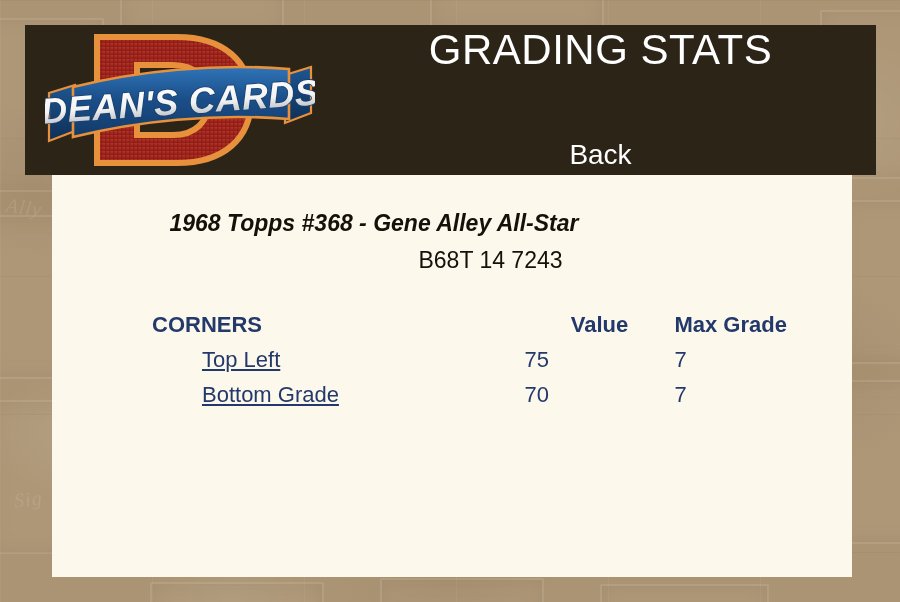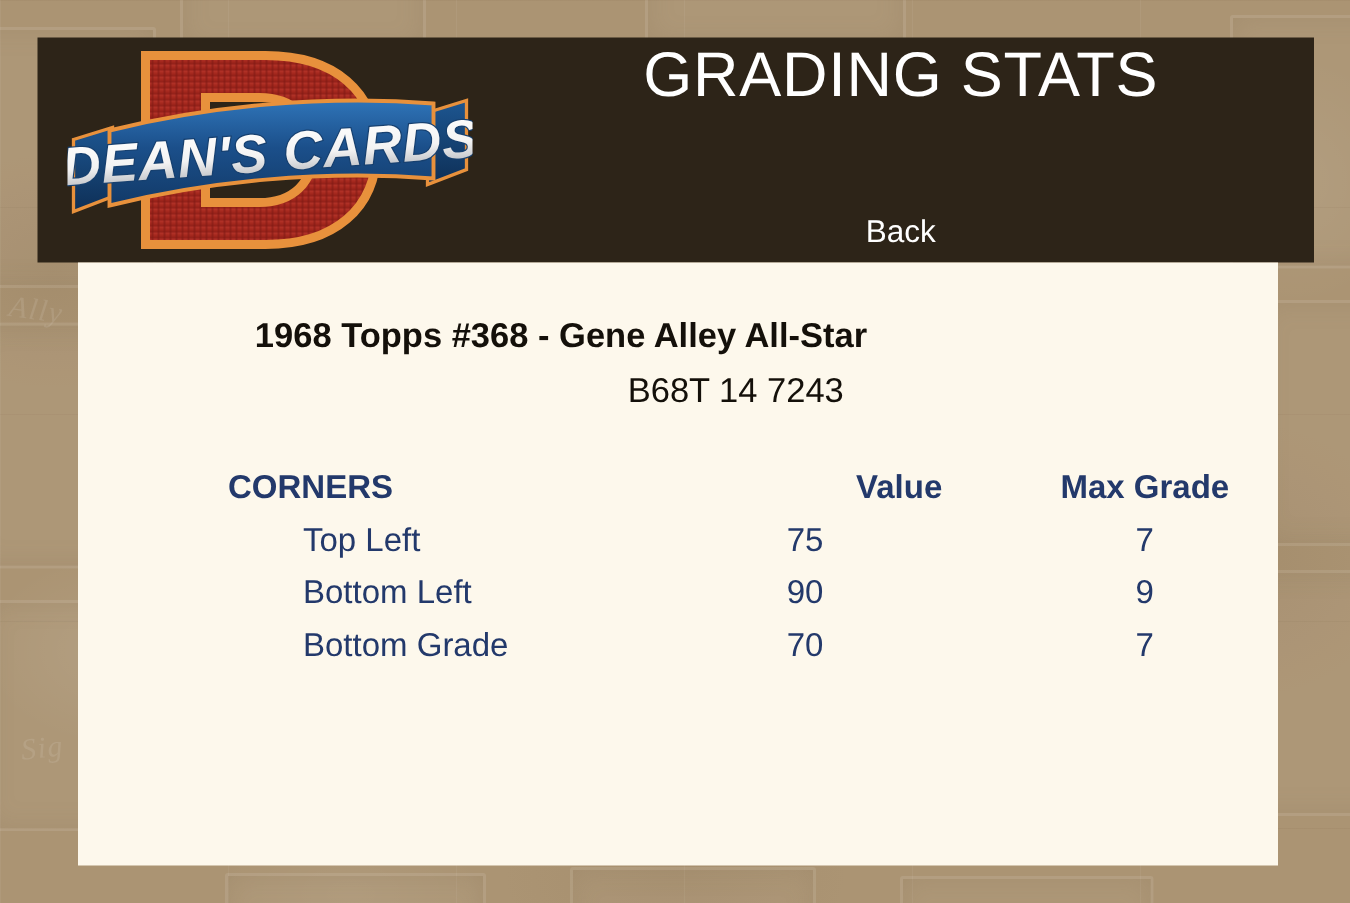--- a/index.html
+++ b/index.html
@@ -83,21 +83,21 @@
   .title-main {
     color: #ffffff;
     font-size: 42px;
     font-weight: normal;
     line-height: 50px;
     letter-spacing: 0.5px;
     white-space: nowrap;
   }
   .title-sub {
     color: #ffffff;
-    font-size: 21px;
+    font-size: 28px;
     font-weight: normal;
     line-height: 40px;
     white-space: nowrap;
   }
 
   
   .logo {
     position: absolute;
     left: 20px;
     top: 2px;
@@ -122,20 +122,21 @@
   .card-title {
     position: absolute;
     left: 0;
     top: 35px;
     width: 644px;
     text-align: center;
     color: #14100a;
     font-size: 23px;
     font-weight: bold;
     white-space: nowrap;
+    font-style: italic;
   }
   .card-serial {
     position: absolute;
     left: 0;
     top: 72px;
     width: 877px;
     text-align: center;
     color: #14100a;
     font-size: 23px;
     font-weight: normal;
@@ -163,24 +164,25 @@
   }
   .col-label {
     width: 350px;
     text-align: left;
   }
   .col-value {
     width: 160px;
   }
   .col-max {
     width: 190px;
-    text-align: center;
+    text-align: left;
   }
   .stats tbody .col-label {
     padding-left: 50px;
+    text-decoration: underline;
   }
 </style>
 </head>
 <body>
 
 <div class="page">
 
   <div class="bg-texture">
     <div class="bg-card" style="left:-30px; top:18px; width:130px; height:170px;"></div>
     <div class="bg-card" style="left:-20px; top:215px; width:120px; height:160px;"></div>
@@ -264,25 +266,20 @@
           <th class="col-max">Max Grade</th>
         </tr>
       </thead>
       <tbody>
         <tr>
           <td class="col-label">Top Left</td>
           <td class="col-value">75</td>
           <td class="col-max">7</td>
         </tr>
         <tr>
-          <td class="col-label">Bottom Left</td>
-          <td class="col-value">90</td>
-          <td class="col-max">9</td>
-        </tr>
-        <tr>
           <td class="col-label">Bottom Grade</td>
           <td class="col-value">70</td>
           <td class="col-max">7</td>
         </tr>
       </tbody>
     </table>
 
   </div>
 </div>
 

